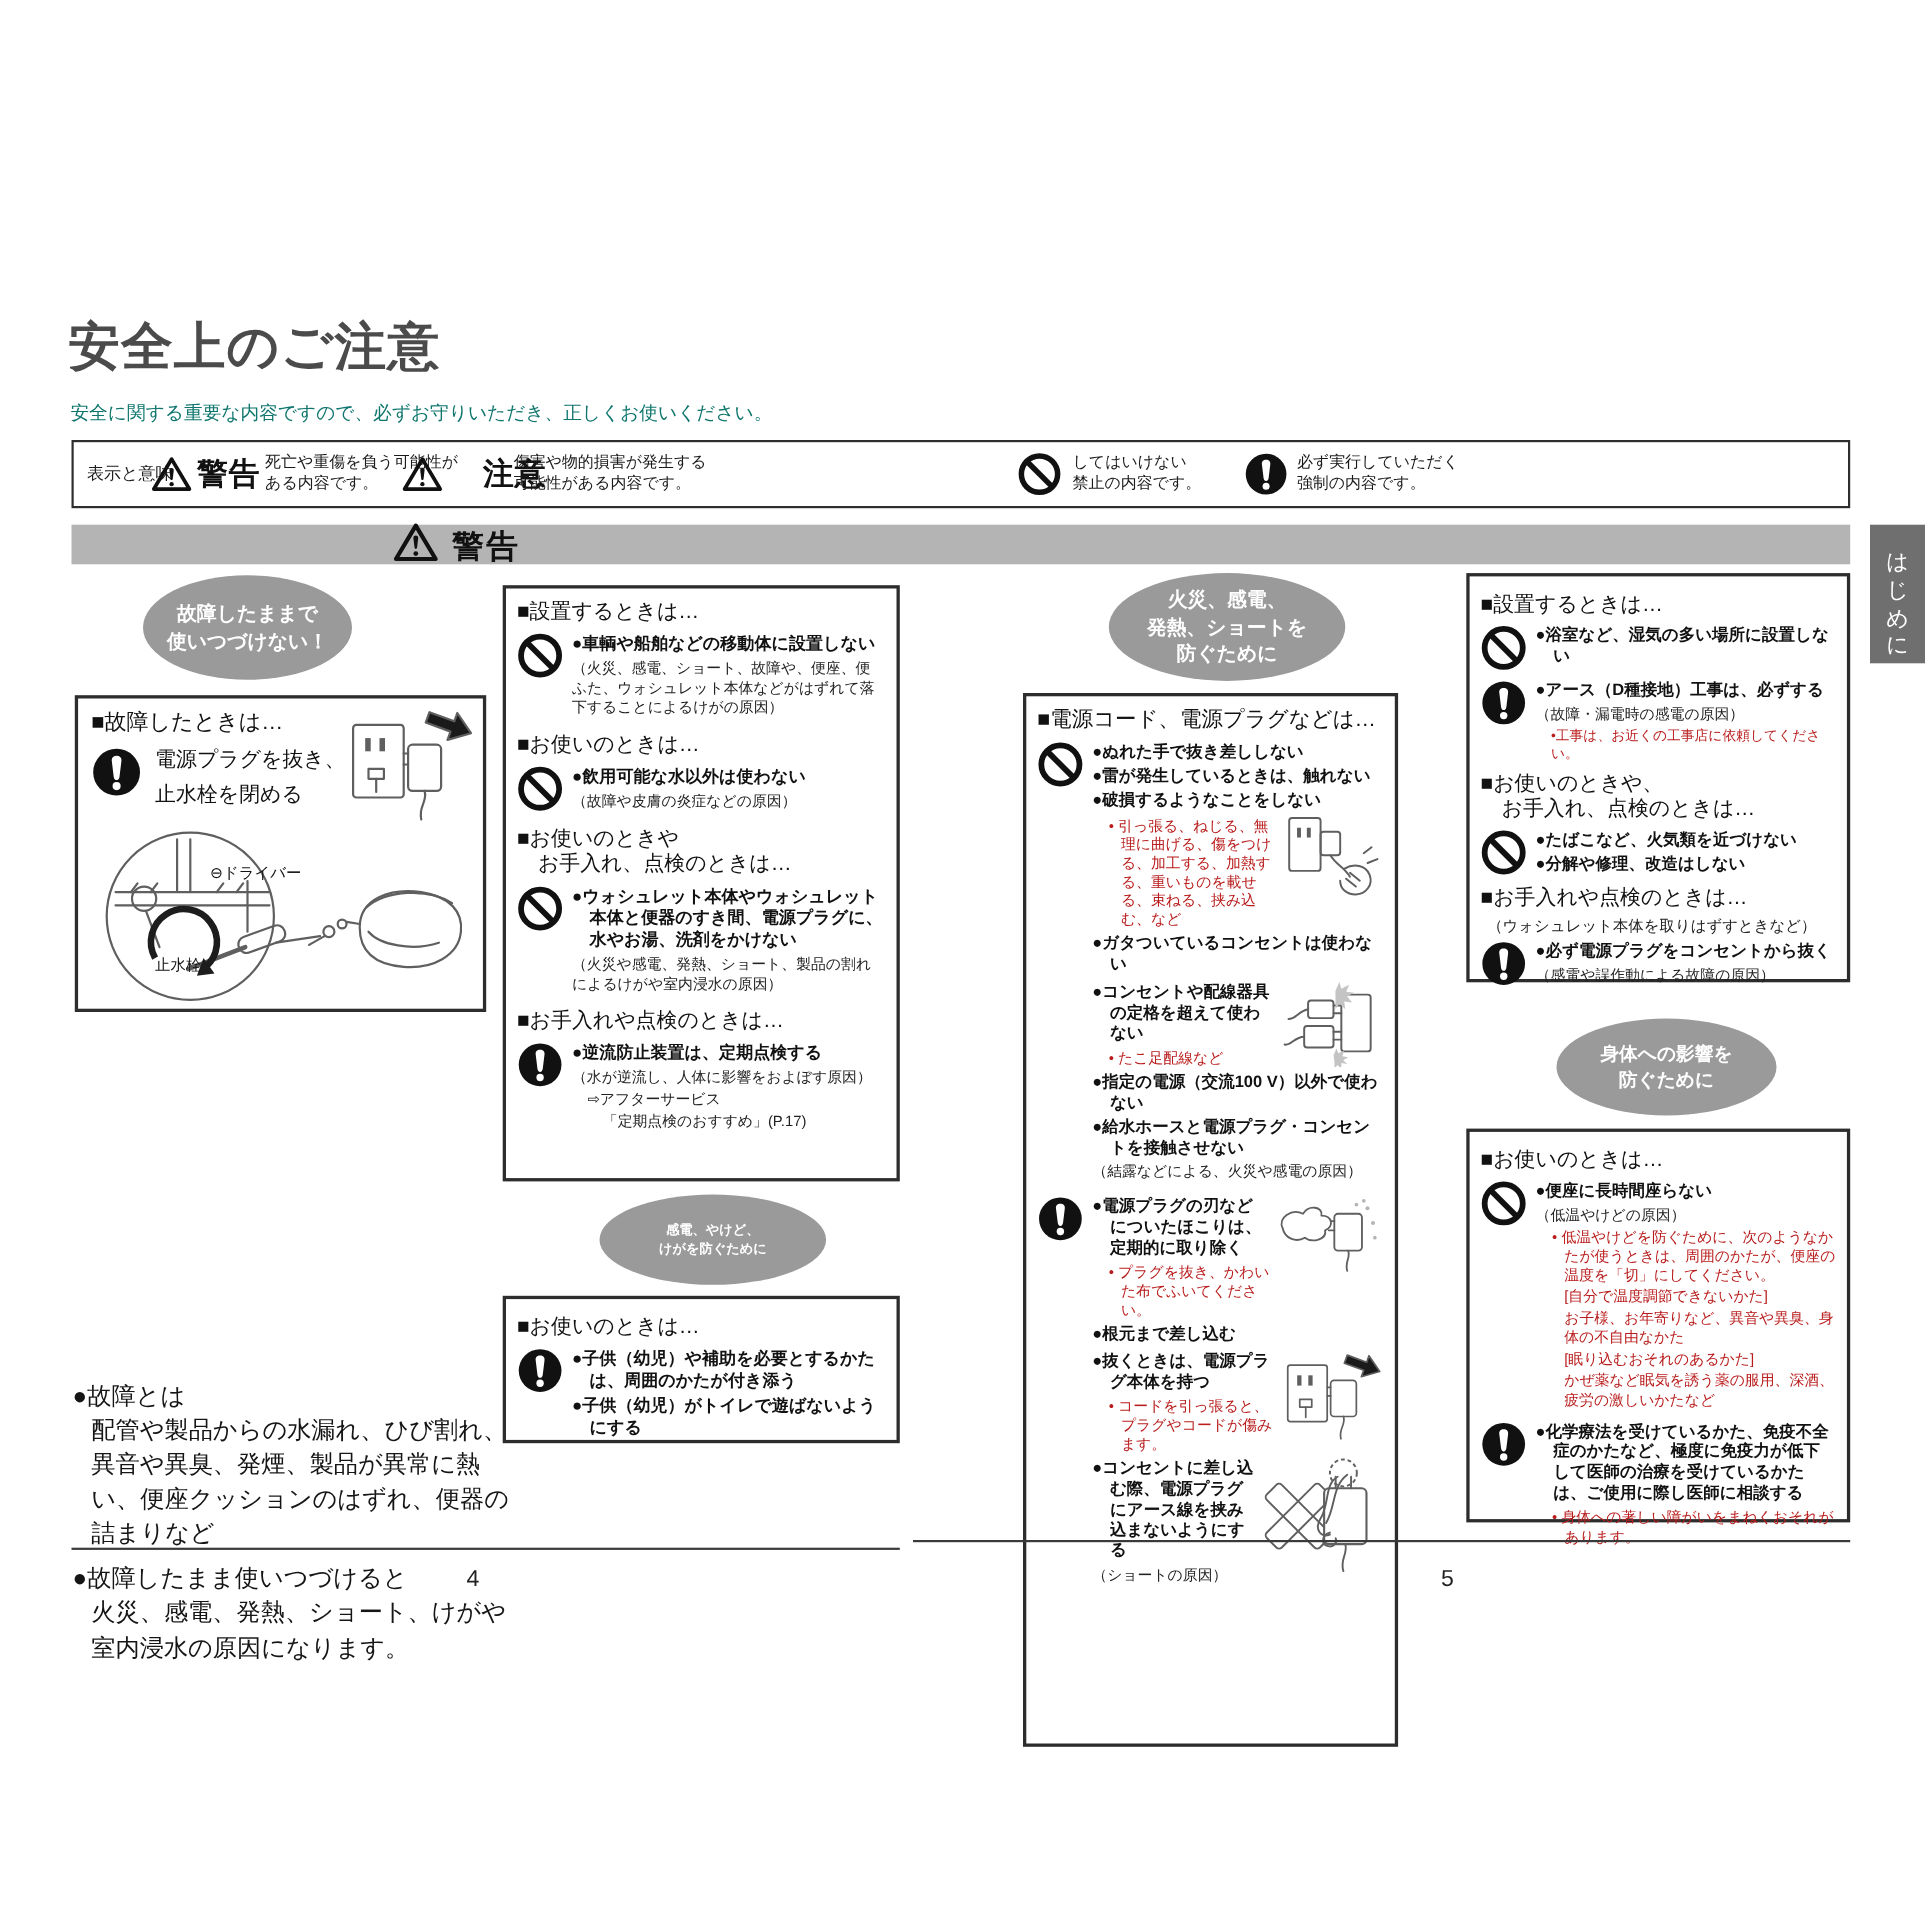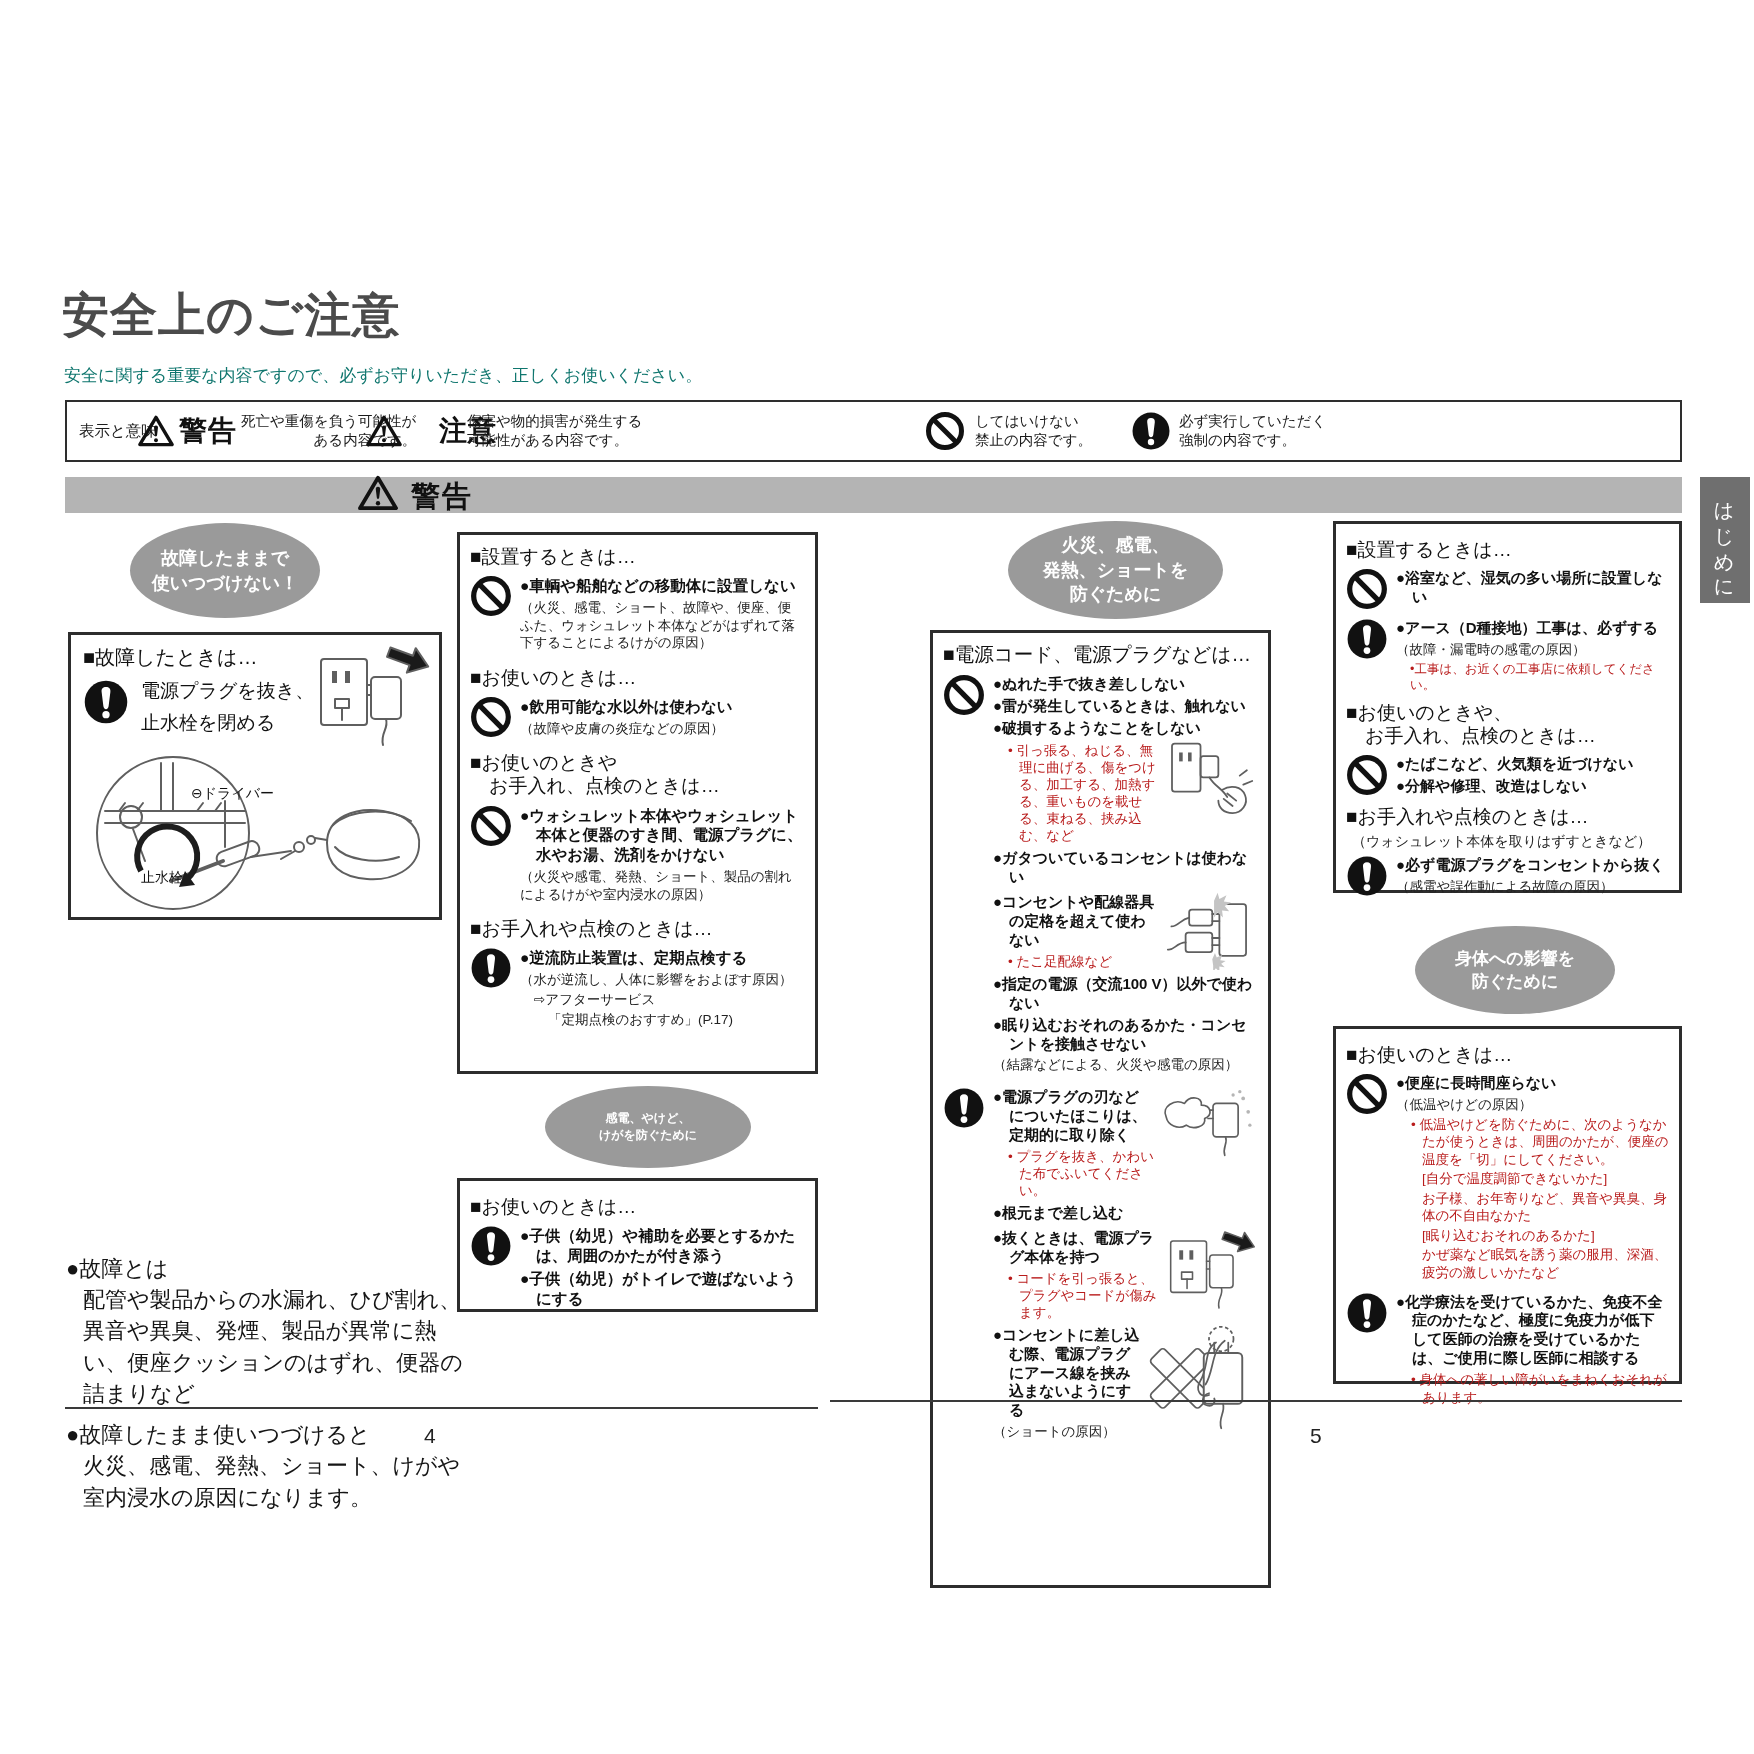--- a/index.html
+++ b/index.html
@@ -8,21 +8,21 @@
 
   .title{position:absolute;left:62px;top:284px;font-size:47px;font-weight:bold;color:#4b4b4b;letter-spacing:1px;}
   .subtitle{position:absolute;left:64px;top:364px;font-size:17px;color:#0f766e;}
 
   
   .legend{position:absolute;left:65px;top:400px;width:1617px;height:62px;border:2px solid #2e2e2e;box-sizing:border-box;background:#fff;}
   .legend>*{position:absolute;top:50%;transform:translateY(-50%);}
   .l-lab{left:12px;font-size:15.5px;}
   .l-term{font-size:28px;font-weight:bold;color:#111;letter-spacing:1px;}
   .l-desc{font-size:14.5px;line-height:1.32;white-space:pre-line;color:#1a1a1a;}
-  .t1{left:70px;} .term1{left:112px;} .d1{left:174px;text-align:right;}
+  .t1{left:70px;} .term1{left:112px;} .d1{left:174px;}
   .t2{left:298px;} .term2{left:340px;margin-left:32px;} .d2{left:400px;}
   .l-proh{left:858px;} .d3{left:908px;}
   .l-mand{left:1064px;} .d4{left:1112px;}
   .legend .icon-tri svg{width:38px;height:34px;display:block;}
   .legend .icon-proh svg,.legend .icon-mand svg{width:40px;height:40px;display:block;}
 
   
   .banner{position:absolute;left:65px;top:477px;width:1617px;height:36px;background:#b4b4b4;}
   .banner .b-tri{position:absolute;left:292px;top:-3px;}
   .banner .b-tri svg{width:42px;height:38px;display:block;}
@@ -353,21 +353,21 @@
                 <path d="M28 31 c-10 2 -12 10 -20 10"></path>
                 <rect x="24" y="48" width="30" height="22" rx="3"></rect>
                 <path d="M54 54 h8 M54 62 h8"></path>
                 <path d="M24 59 c-10 0 -14 10 -20 8"></path>
               </g>
             <path d="M56 12 l4 -9 2 7 8 -4 -3 7 8 1 -7 4 5 6 -8 -1 1 8 -6 -6 -4 6 0 -9 z" fill="#c4c4c4"></path>
             <path d="M54 78 l3 -7 2 5 6 -3 -2 6 6 1 -5 3 4 4 -6 -1 0 6 -4 -4 -3 4 0 -7 z" fill="#c4c4c4"></path>
           </svg>
         </div>
         <div class="item">●指定の電源（交流100 V）以外で使わない</div>
-        <div class="item">●眠り込むおそれのあるかた・コンセントを接触させない</div>
+        <div class="item">●給水ホースと電源プラグ・コンセントを接触させない</div>
         <div class="cause">（結露などによる、火災や感電の原因）</div>
       </div>
     </div>
     <div class="pgroup">
       <span class="gicon icon-mand">
           <svg viewBox="0 0 40 40" width="42" height="42">
             <circle cx="20" cy="20" r="18.5" fill="#111"></circle>
             <path d="M20 7 C22.6 7 24.2 8.6 23.8 11.2 L22.3 23.5 C22.1 25.2 21.2 26.2 20 26.2 C18.8 26.2 17.9 25.2 17.7 23.5 L16.2 11.2 C15.8 8.6 17.4 7 20 7 Z" fill="#fff"></path>
             <circle cx="20" cy="31" r="3.2" fill="#fff"></circle>
           </svg>

